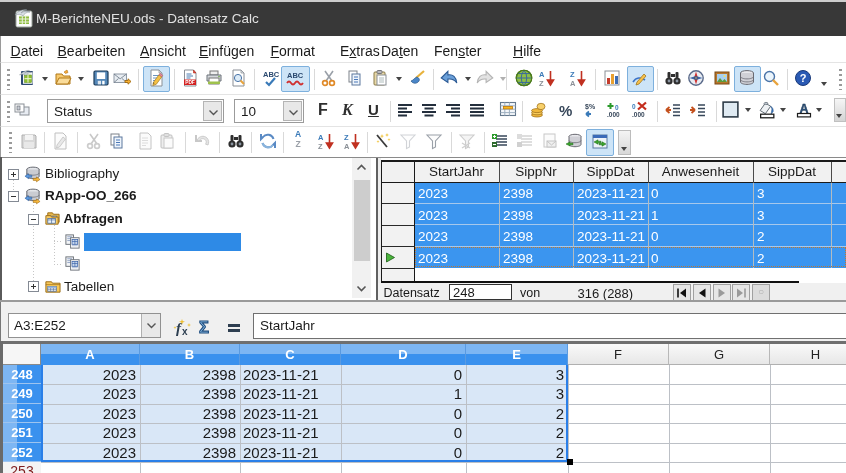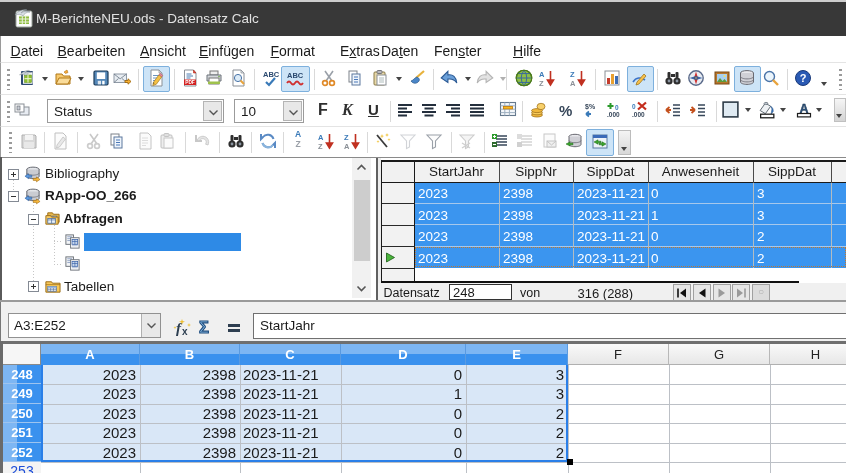--- a/index.html
+++ b/index.html
@@ -833,21 +833,21 @@
 <div class="a hb" style="left:466px;width:102px">E</div>
 <div class="a hg" style="left:568px;width:101px">F</div>
 <div class="a hg" style="left:669px;width:101px">G</div>
 <div class="a hg" style="left:770px;width:92px">H</div>
 
 <div class="a rb" style="top:24px">248</div>
 <div class="a rb" style="top:43.4px">249</div>
 <div class="a rb" style="top:62.8px">250</div>
 <div class="a rb" style="top:82.2px">251</div>
 <div class="a rb" style="top:101.6px">252</div>
-<div class="a" style="left:3px;top:121px;width:38px;height:11px;background:#f4f4f4;color:#1d4ed8;text-align:center;line-height:19.4px;font-size:14px">253</div>
+<div class="a" style="left:3px;top:121px;width:38px;height:11px;background:#f4f4f4;color:#7f1d1d;text-align:center;line-height:19.4px;font-size:14px">253</div>
 
 <div class="a" style="left:41px;top:24px;width:527px;height:97px;background:#d9e7f7"></div>
 
 <div class="a gv" style="left:140px"></div>
       <div class="a gv" style="left:240px"></div>
       <div class="a gv" style="left:341px"></div>
       <div class="a gv" style="left:466px"></div>
       <div class="a gv" style="left:568px"></div>
       <div class="a gv" style="left:669px"></div>
       <div class="a gv" style="left:770px"></div>

